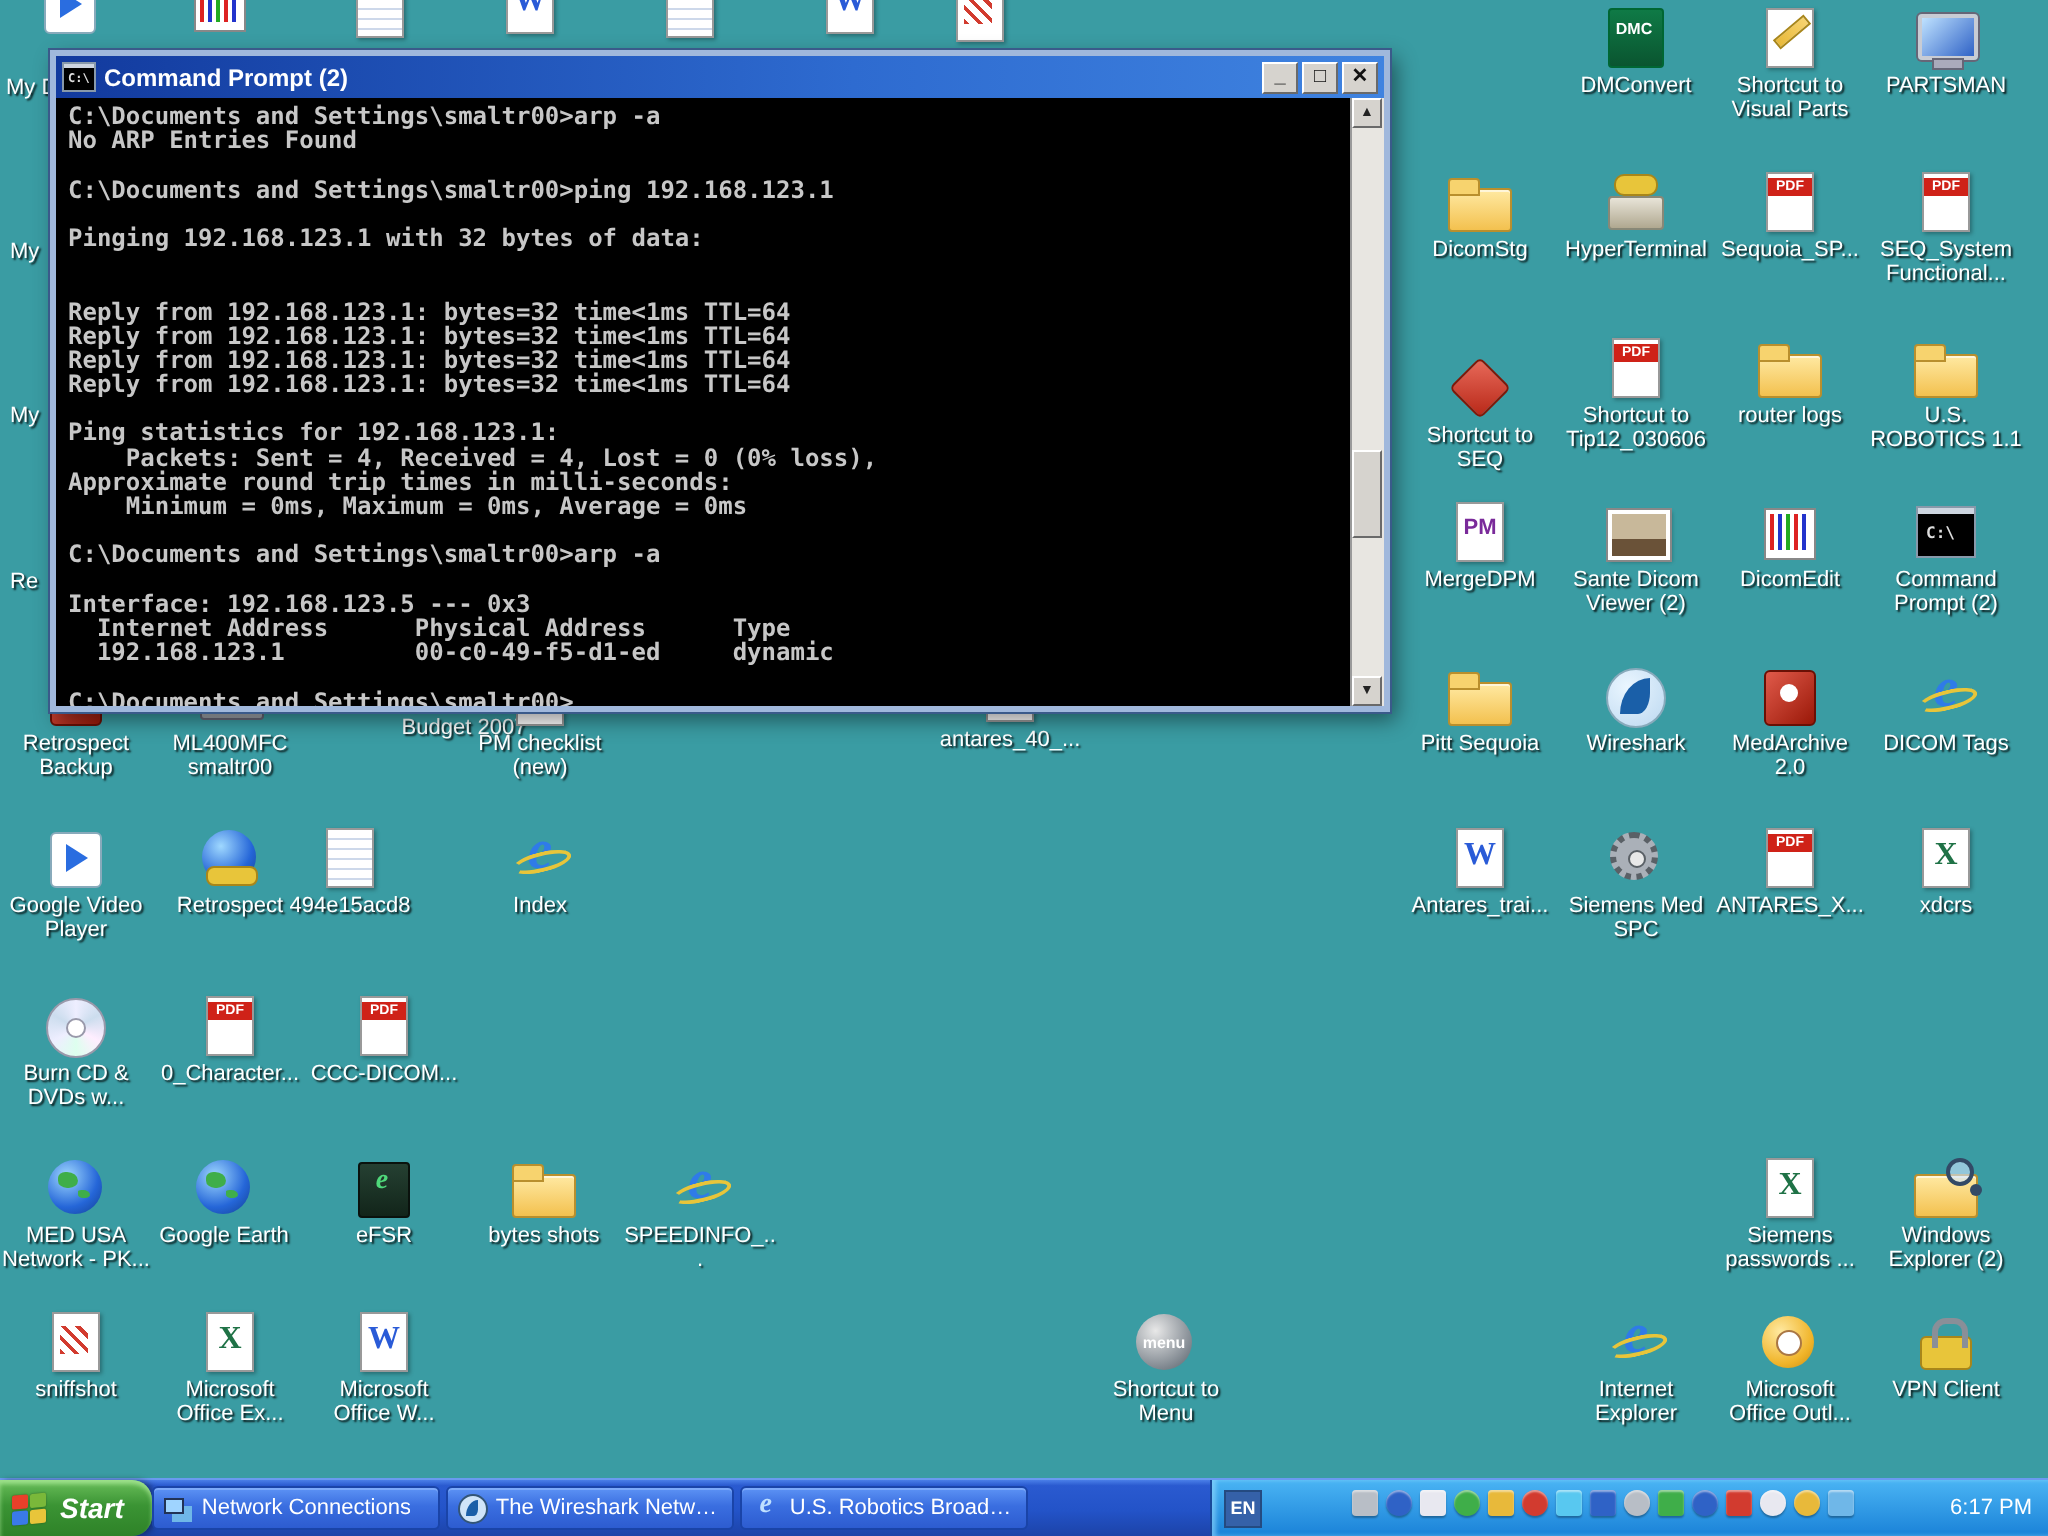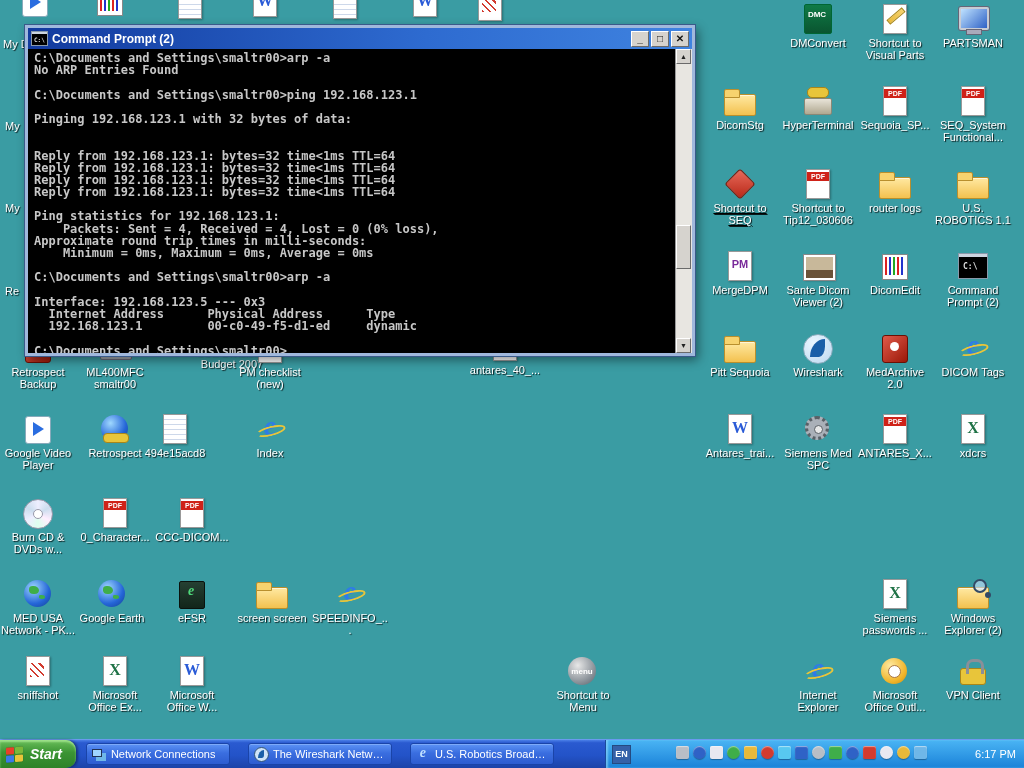--- a/index.html
+++ b/index.html
@@ -98,21 +98,21 @@
 
   
   .taskbar{position:absolute;left:0;right:0;bottom:0;height:28px;z-index:50;display:flex;align-items:stretch;background:linear-gradient(180deg,#4a7fe8 0%,#2a5ad0 10%,#2353c8 55%,#1c43a8 100%);border-top:1px solid #6a9af0;}
   .start{display:flex;align-items:center;padding:0 14px 0 6px;background:linear-gradient(180deg,#6abf5a,#3b9434 45%,#2e8228);border-radius:0 10px 10px 0;box-shadow:inset 0 2px 2px rgba(180,240,160,.7),2px 0 3px rgba(0,0,0,.4);color:#fff;font:bold italic 14px "Liberation Sans",sans-serif;cursor:pointer;flex:none;}
   .winflag{position:relative;width:19px;height:17px;margin-right:5px;transform:skewY(-5deg);}
   .winflag i{position:absolute;width:8px;height:7px;border-radius:1px;box-shadow:0 0 1px rgba(0,0,0,.4);}
   .wf1{left:0;top:1px;background:#e8402a;}
   .wf2{left:9px;top:1px;background:#7ab83a;}
   .wf3{left:0;top:9px;background:#3a7ae8;}
   .wf4{left:9px;top:9px;background:#e8c53a;}
-  .tasks{display:flex;gap:18px;padding:3px 10px;flex:1;min-width:0;}
+  .tasks{display:flex;gap:3px;padding:3px 0;flex:1;min-width:0;}
   .taskbtn{width:144px;display:flex;align-items:center;padding:0 4px;background:linear-gradient(180deg,#5d93f5,#3a6ee0 45%,#2d5cd0);border:1px solid #1a44a8;border-radius:3px;box-shadow:inset 0 1px 0 rgba(160,195,255,.5);color:#fff;font:11px "Liberation Sans",sans-serif;cursor:pointer;overflow:hidden;box-sizing:border-box;}
   .taskbtn.active{background:#1a3a9c;box-shadow:inset 1px 2px 3px rgba(0,0,0,.5);font-weight:bold;}
   .tlabel{white-space:nowrap;overflow:hidden;text-overflow:ellipsis;}
   .tbi{width:16px;height:16px;margin-right:4px;position:relative;flex:none;}
   .tbi-network::before{content:"";position:absolute;left:1px;top:3px;width:8px;height:6px;background:#9fd4ff;border:1px solid #223355;box-shadow:4px 4px 0 #6fb7e8;}
   .tbi-wireshark::before{content:"";position:absolute;left:1px;top:1px;width:13px;height:13px;border-radius:50%;background:#cfe4f8;border:1px solid #335577;}
   .tbi-wireshark::after{content:"";position:absolute;left:5px;top:4px;width:6px;height:8px;background:#1a5fa8;border-radius:100% 0 40% 0;}
   .tbi-ie::before{content:"e";position:absolute;left:0;top:-1px;width:16px;text-align:center;font:bold italic 14px "Liberation Serif",serif;color:#bfe0ff;}
   .tbi-cmd::before{content:"";position:absolute;left:1px;top:2px;width:13px;height:11px;background:#000;border:1px solid #aabbcc;box-shadow:inset 0 2px 0 #cdd5e0;}
   .tray{display:flex;align-items:center;padding:0 8px 0 6px;background:linear-gradient(180deg,#4ab4f4,#1a82d8);border-left:1px solid #1a4a9a;box-shadow:inset 2px 0 2px rgba(150,220,255,.6);flex:none;gap:39px;}
@@ -203,21 +203,21 @@
       <div class="dicon" style="left: 74px; top: 578px;">
         <div class="ic ic-globe"></div>
         <div class="dlabel">Google Earth</div>
       </div>
       <div class="dicon" style="left: 154px; top: 578px;">
         <div class="ic ic-efsr"></div>
         <div class="dlabel">eFSR</div>
       </div>
       <div class="dicon" style="left: 234px; top: 578px;">
         <div class="ic ic-folder"></div>
-        <div class="dlabel">screen screen</div>
+        <div class="dlabel">bytes shots</div>
       </div>
       <div class="dicon" style="left: 312px; top: 578px;">
         <div class="ic ic-ie"></div>
         <div class="dlabel">SPEEDINFO_...</div>
       </div>
       <div class="dicon" style="left: 0px; top: 655px;">
         <div class="ic ic-doc-red"></div>
         <div class="dlabel">sniffshot</div>
       </div>
       <div class="dicon" style="left: 77px; top: 655px;">
@@ -253,21 +253,21 @@
         <div class="dlabel">HyperTerminal</div>
       </div>
       <div class="dicon" style="left: 857px; top: 85px;">
         <div class="ic ic-pdf"></div>
         <div class="dlabel">Sequoia_SP...</div>
       </div>
       <div class="dicon" style="left: 935px; top: 85px;">
         <div class="ic ic-pdf"></div>
         <div class="dlabel">SEQ_System Functional...</div>
       </div>
-      <div class="dicon" style="left: 702px; top: 168px; text-decoration: underline;">
+      <div class="dicon" style="left: 702px; top: 178px;">
         <div class="ic ic-seq"></div>
         <div class="dlabel">Shortcut to SEQ</div>
       </div>
       <div class="dicon" style="left: 780px; top: 168px;">
         <div class="ic ic-pdf"></div>
         <div class="dlabel">Shortcut to Tip12_030606</div>
       </div>
       <div class="dicon" style="left: 857px; top: 168px;">
         <div class="ic ic-folder"></div>
         <div class="dlabel">router logs</div>

